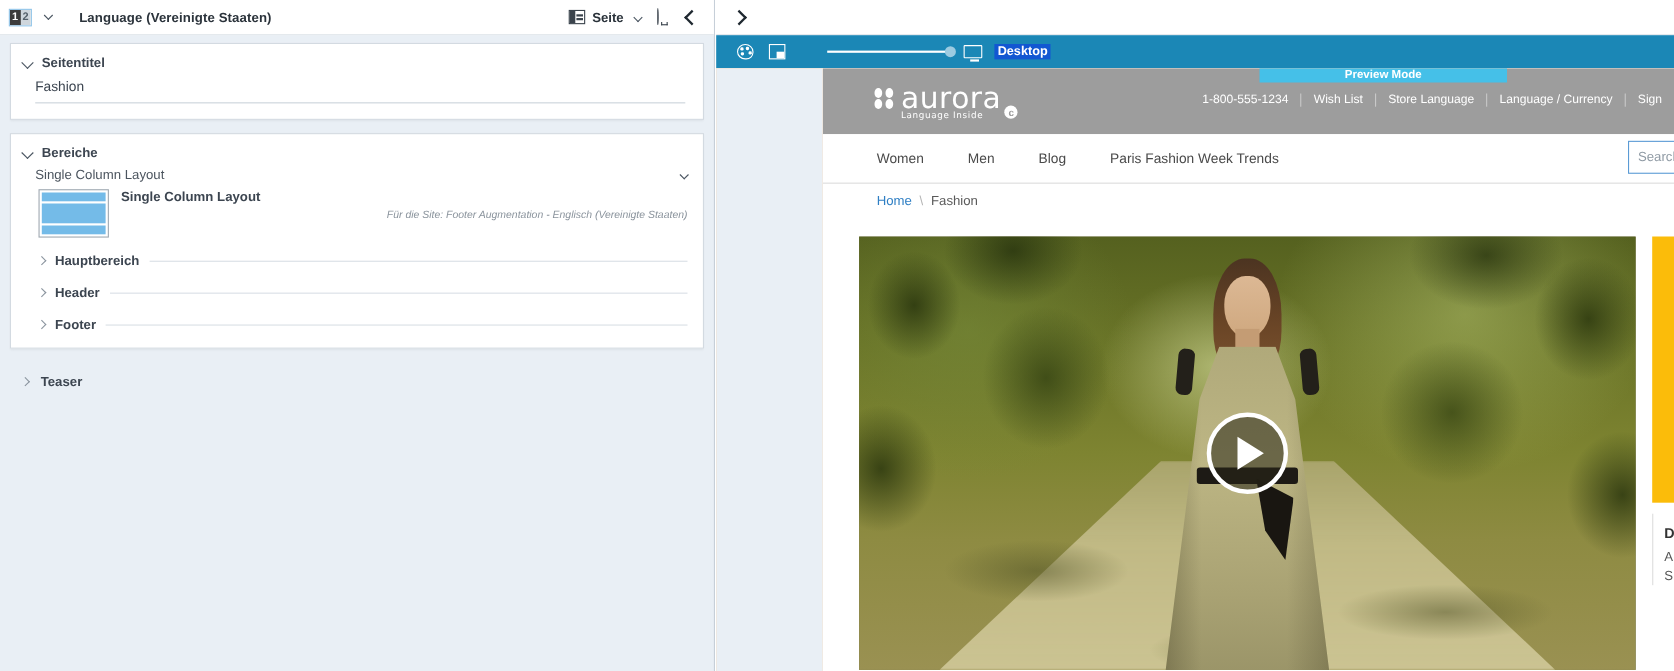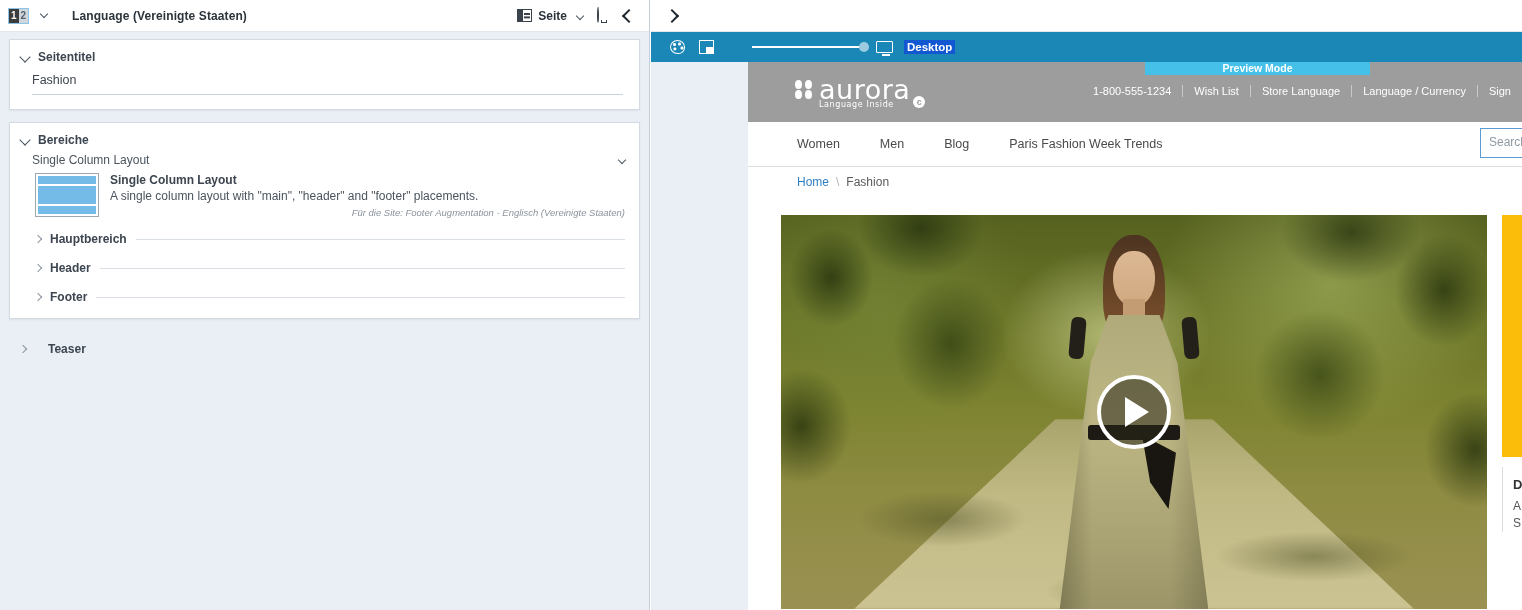--- a/index.html
+++ b/index.html
@@ -149,21 +149,21 @@
   }
 
   .placement-row {
     display: flex; align-items: center; gap: 9px;
     margin: 0 14px 0 25px; padding: 8px 0 7px 0; cursor: pointer;
   }
   .placement-row .pr-lbl { font-size: 12px; font-weight: bold; color: #3c4550; flex: none; }
   .placement-row .pr-rule { flex: 1 1 auto; height: 1px; background: #d9dfe5; }
 
   .section-collapsed {
-    display: flex; align-items: center; gap: 22px;
+    display: flex; align-items: center; gap: 11px;
     padding: 11px 10px 11px 11px; cursor: pointer;
   }
   .section-collapsed .sc-lbl { font-size: 12px; font-weight: bold; color: #3c4550; }
 
   
   #right-pane {
     position: absolute; left: 651px; top: 0; width: 871px; height: 610px;
     background: #ffffff; overflow: hidden;
   }
   .pv-toolbar-top {
@@ -446,21 +446,20 @@
         </div>
 
         <div class="layout-card">
           <div class="layout-thumb">
             <div class="lt-h"></div>
               <div class="lt-m"></div>
               <div class="lt-f"></div>
           </div>
           <div class="layout-info">
             <div class="li-t">Single Column Layout</div>
-            <div class="li-d">A single column layout with "main", "header" and "footer" placements.</div>
             <div class="li-s">Für die Site: Footer Augmentation - Englisch (Vereinigte Staaten)</div>
           </div>
         </div>
 
         <div class="placement-row">
           <span class="chev-right"></span>
           <span class="pr-lbl">Hauptbereich</span>
           <span class="pr-rule"></span>
         </div>
         <div class="placement-row">

